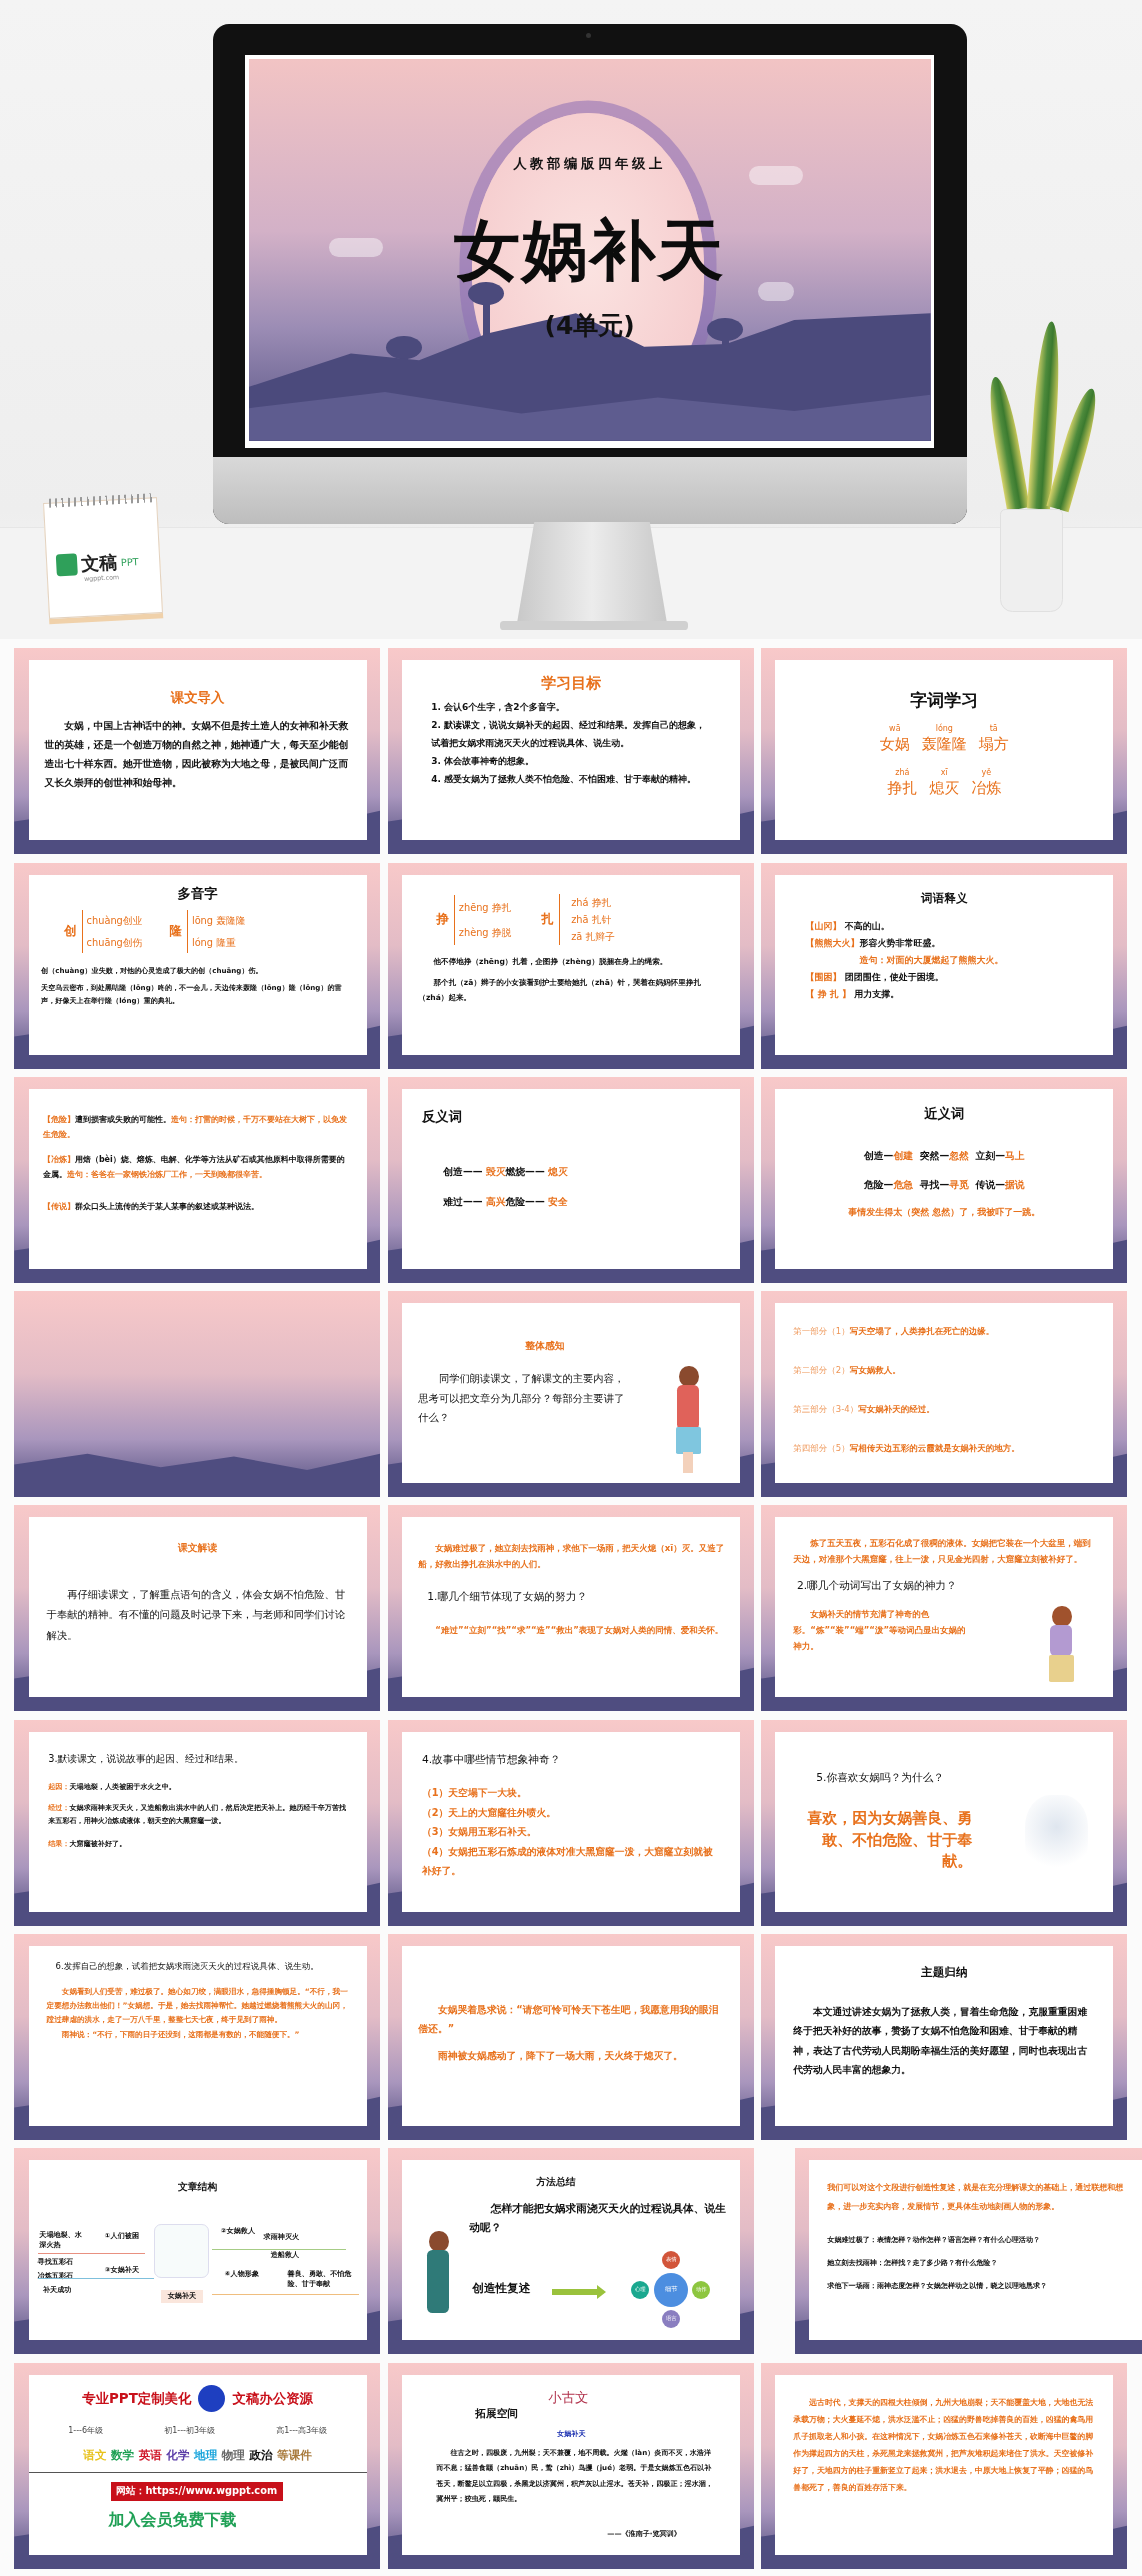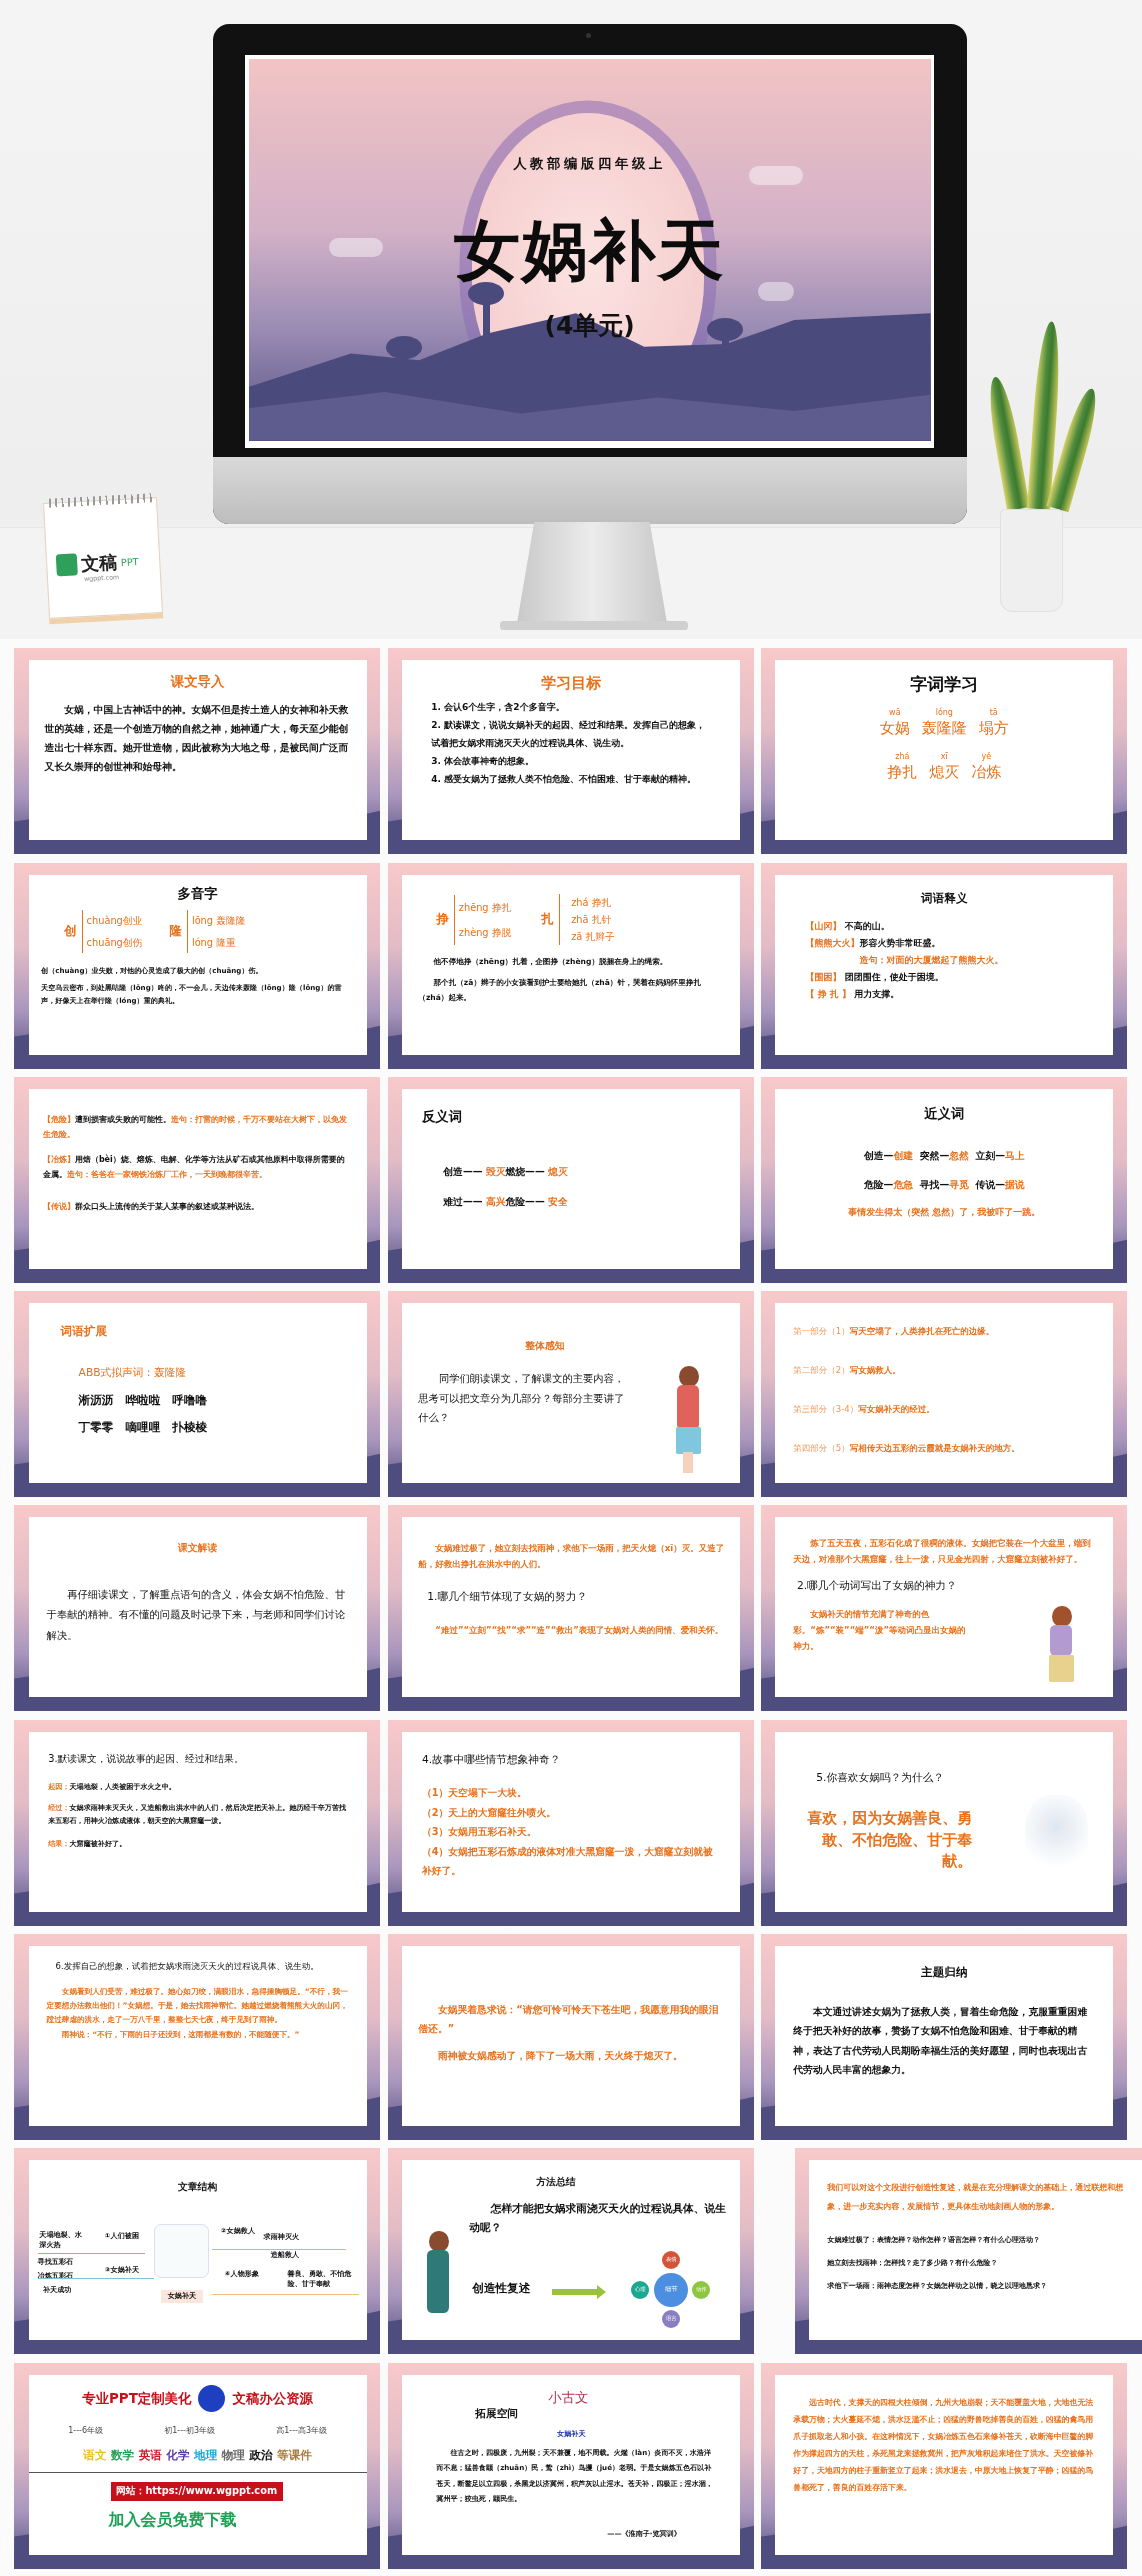--- a/index.html
+++ b/index.html
@@ -25,21 +25,21 @@
 .calendar{position:absolute;left:46px;top:500px;width:114px;height:116px;background:#fff;border:0.9px solid #e3d2bf;box-shadow:0 5.4px 0 #f0d1aa;transform:rotate(-3deg)}
 .calendar .rings{position:absolute;left:5.4px;top:-5.4px;width:104px;height:9px;background:repeating-linear-gradient(90deg,#999 0 1.8px,transparent 1.8px 6.3px)}
 .calendar .logo{position:absolute;left:9px;top:50px;display:flex;align-items:center;gap:3.6px}
 .calendar .logo-mark{width:21.4px;height:21.4px;border-radius:3.6px;background:#2fa05a}
 .calendar .logo-text{font-size:18px;font-weight:bold;color:#222}
 .calendar .logo-ppt{font-size:9.8px;color:#2fa05a}
 .plant{position:absolute;left:1000px;top:509px;width:63px;height:103px;background:#efefef;border-radius:5.4px 5.4px 12.5px 12.5px;border:0.9px solid #e0e0e0}
 .leaf{position:absolute;bottom:103px;width:23px;background:linear-gradient(90deg,#d8d36a,#4e8b3c 40%,#3b7a2f 60%,#c9c85a);border-radius:50% 50% 0 0}
 
 .slide{position:absolute;width:366px;height:206px;overflow:hidden;background:linear-gradient(#f8c9c9,#e3bcc6 40%,#a996bd 72%,#4c4a7c);}
-.slide .card{position:absolute;left:14.3px;top:11.6px;width:338px;height:180px;background:#fff;padding:6px 16px;overflow:hidden}
+.slide .card{position:absolute;left:14.3px;top:11.6px;width:338px;height:180px;background:#fff;padding:22px 16px;overflow:hidden}
 .slide .hill{position:absolute;left:0;bottom:0;width:366px;height:54px;background:#4f4d80;clip-path:polygon(0 40%,20% 20%,40% 45%,60% 25%,80% 50%,100% 20%,100% 100%,0 100%);z-index:0}
 .card{z-index:1}
 .or{color:#e8711c}
 .ttl{font-weight:bold;font-size:13.4px;text-align:center;margin:7.1px 0 9px}
 .p{font-size:9.8px;line-height:19px;font-weight:bold}
 .p-sm{font-size:8.5px;line-height:16px;font-weight:bold}
 .indent{text-indent:2em}
 .mid{text-align:center}
 .figure{position:absolute;width:36px;height:107px}
 .fig-head{position:absolute;left:9px;top:0;width:19.6px;height:21.4px;border-radius:50%;background:#8a4a2e}
@@ -217,26 +217,20 @@
       <span>危险—</span><span class="or">危急</span>&nbsp;
       <span>寻找—</span><span class="or">寻觅</span>&nbsp;
       <span>传说—</span><span class="or">据说</span>
     </div>
     <div class="p or mid" style="font-size:9px;margin-top:9px">事情发生得太（突然  忽然）了，我被吓了一跳。</div>
   </div>
 </div>
 
 <div class="slide" style="left:14.3px;top:1291px">
   <div class="hill"></div>
-  <div class="card" style="padding:12.5px 41px">
-    <div class="or" style="font-weight:bold;font-size:11.6px;margin:9px 0 27px -9px">词语扩展</div>
-    <div class="or" style="font-size:10.7px;margin-left:9px">ABB式拟声词：轰隆隆</div>
-    <div style="font-weight:bold;font-size:11.6px;margin:12.5px 0 0 9px;white-space:pre">淅沥沥   哗啦啦   呼噜噜</div>
-    <div style="font-weight:bold;font-size:11.6px;margin:12.5px 0 0 9px;white-space:pre">丁零零   嘀哩哩   扑棱棱</div>
-  </div>
 </div>
 <div class="slide" style="left:388px;top:1291px">
   <div class="hill"></div>
   <div class="card" style="padding:12.5px 16px">
     <div class="or" style="font-weight:bold;font-size:9.8px;margin:25px 0 16px 107px">整体感知</div>
     <div style="font-size:10.3px;line-height:19.6px;width:214px;text-indent:2em">同学们朗读课文，了解课文的主要内容，思考可以把文章分为几部分？每部分主要讲了什么？</div>
     <div class="figure" style="left:268px;top:63px">
       <div class="fig-head"></div>
         <div class="fig-body"></div>
         <div class="fig-skirt"></div>

